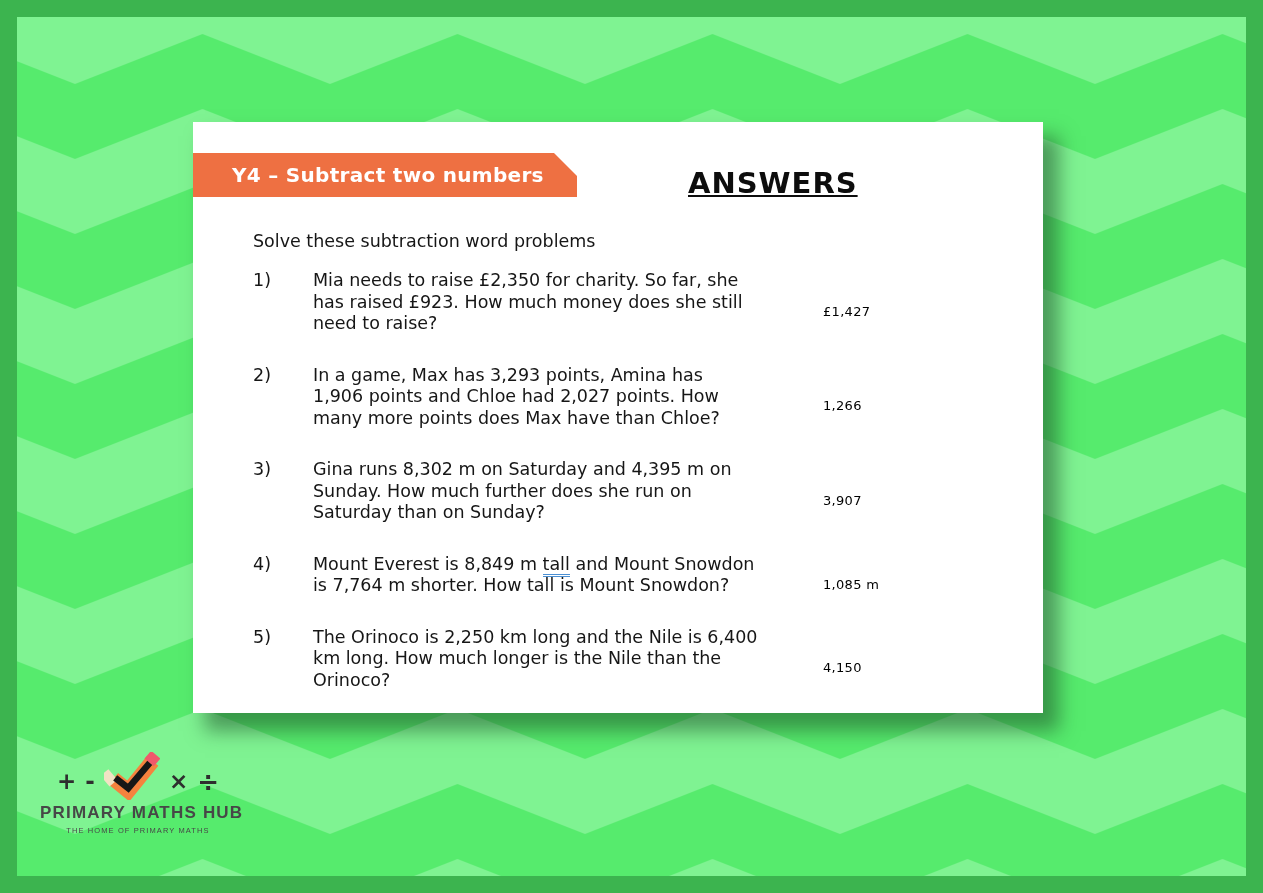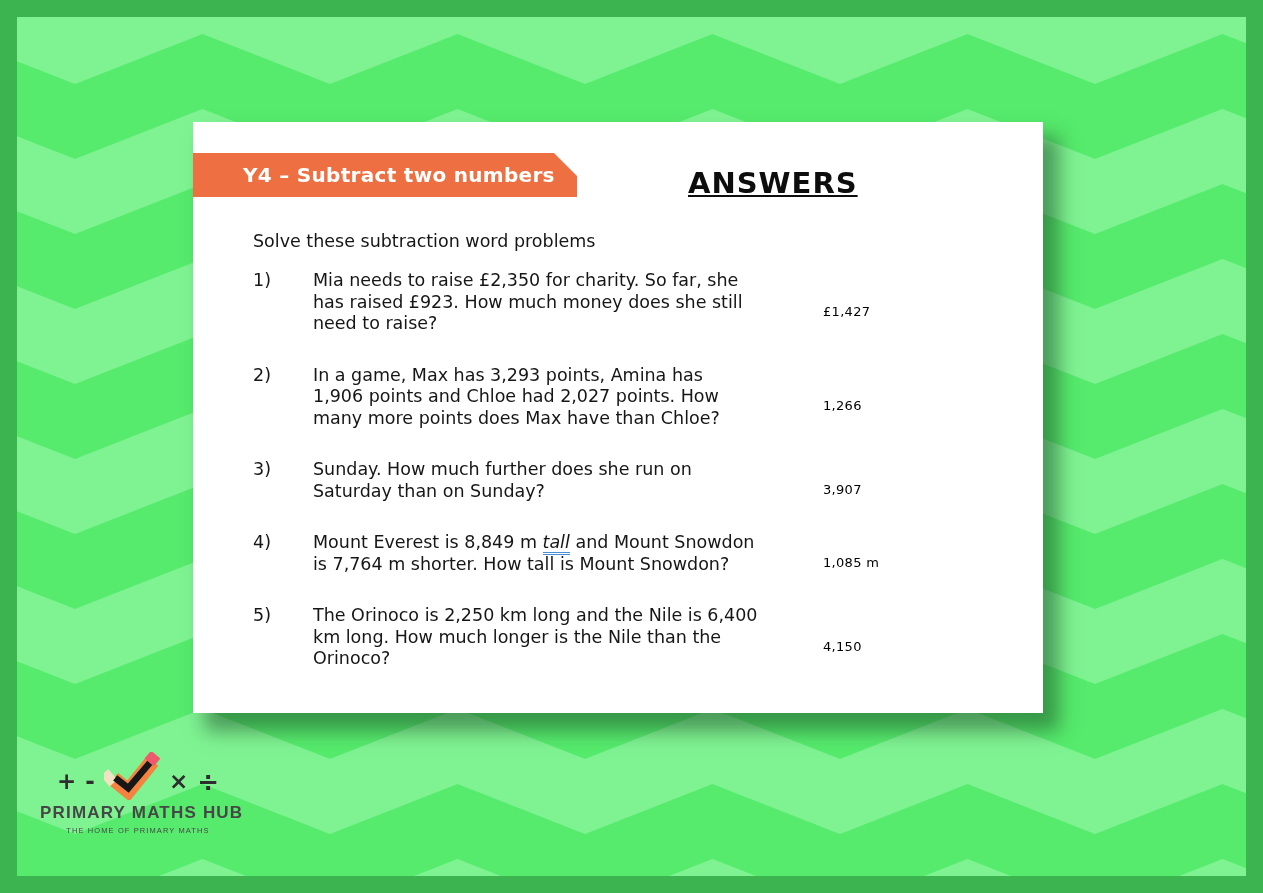--- a/index.html
+++ b/index.html
@@ -36,21 +36,21 @@
   .banner{
     position:absolute;
     left:0;top:31px;
     width:384px;height:44px;
     background:var(--orange);
     clip-path:polygon(0 0, calc(100% - 23px) 0, 100% 23px, 100% 100%, 0 100%);
     color:#ffffff;
     font-weight:bold;
     font-size:20px;
     line-height:44px;
-    padding-left:50px;
+    padding-left:39px;
     letter-spacing:0.3px;
   }
   .answers-heading{
     position:absolute;
     left:495px;top:44px;
     font-size:29px;
     font-weight:bold;
     letter-spacing:1px;
     color:#0d0d0d;
     text-decoration:underline;
@@ -79,21 +79,20 @@
     flex:0 0 510px;
     font-size:17.5px;
   }
   .problem .text .line{
     white-space:nowrap;
     line-height:21.5px;
     height:21.5px;
   }
   .grammar{
     border-bottom:3px double var(--grammar-blue);
-    font-style:italic;
   }
   .problem .ans{
     font-size:13px;
     font-weight:normal;
     letter-spacing:0.3px;
     transform:translateY(9px);
     color:#000000;
   }
 
   .logo{
@@ -173,20 +172,21 @@
         <div class="text">
           <div class="line"><span>In a game, Max has 3,293 points, Amina has</span></div>
           <div class="line"><span>1,906 points and Chloe had 2,027 points. How</span></div>
           <div class="line"><span>many more points does Max have than Chloe?</span></div>
         </div>
         <div class="ans">1,266</div>
       </div>
       <div class="problem">
         <div class="num">3)</div>
         <div class="text">
+          <div class="line"><span>Gina runs 8,302 m on Saturday and 4,395 m on</span></div>
           <div class="line"><span>Sunday. How much further does she run on</span></div>
           <div class="line"><span>Saturday than on Sunday?</span></div>
         </div>
         <div class="ans">3,907</div>
       </div>
       <div class="problem">
         <div class="num">4)</div>
         <div class="text">
           <div class="line"><span>Mount Everest is 8,849 m </span><span class="grammar">tall</span><span> and Mount Snowdon</span></div>
           <div class="line"><span>is 7,764 m shorter. How tall is Mount Snowdon?</span></div>

